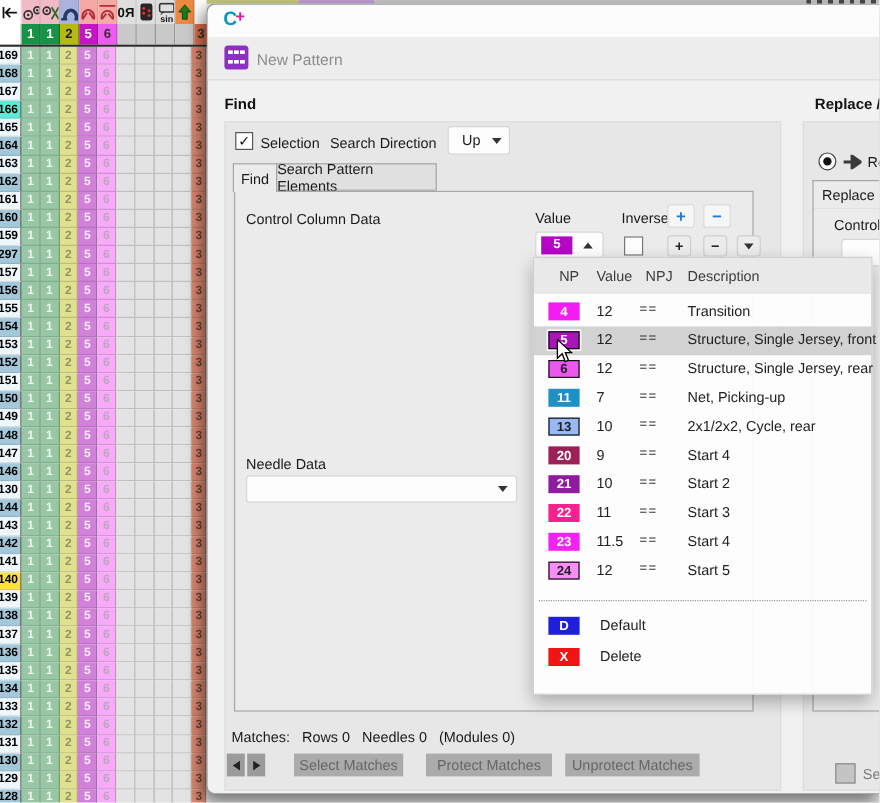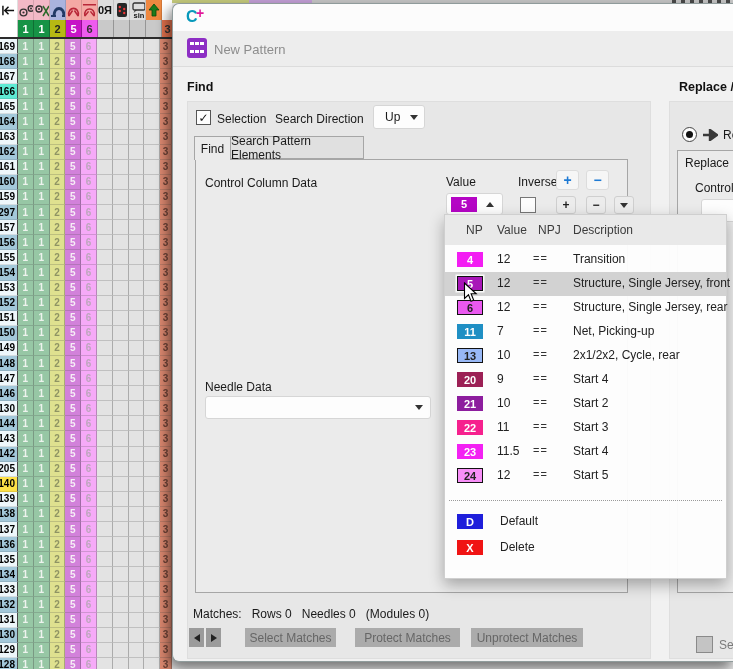--- a/index.html
+++ b/index.html
@@ -526,21 +526,21 @@
           <div class="gcell" style="width: 16px; background: rgb(223, 225, 143); color: rgb(143, 148, 100);">2</div>
           <div class="gcell" style="width: 16px; background: rgb(210, 129, 218); color: rgb(246, 238, 246);">5</div>
           <div class="gcell" style="width: 16px; background: rgb(246, 170, 248); color: rgb(189, 166, 189);">6</div>
           <div class="gcell" style="width: 16px; background: rgb(227, 227, 227); color: rgb(136, 136, 136);"></div>
           <div class="gcell" style="width: 16px; background: rgb(227, 227, 227); color: rgb(136, 136, 136);"></div>
           <div class="gcell" style="width: 16px; background: rgb(227, 227, 227); color: rgb(136, 136, 136);"></div>
           <div class="gcell" style="width: 16px; background: rgb(227, 227, 227); color: rgb(136, 136, 136);"></div>
           <div class="gcell" style="width: 12px; background: rgb(221, 137, 112); color: rgb(111, 67, 55);">3</div>
         </div>
         <div class="grow">
-          <div class="rnum" style="background: rgb(238, 247, 251);">205</div>
+          <div class="rnum" style="background: rgb(238, 247, 251);">141</div>
           <div class="gcell" style="width: 16px; background: rgb(151, 199, 165); color: rgb(238, 243, 238);">1</div>
           <div class="gcell" style="width: 16px; background: rgb(151, 199, 165); color: rgb(238, 243, 238);">1</div>
           <div class="gcell" style="width: 16px; background: rgb(223, 225, 143); color: rgb(143, 148, 100);">2</div>
           <div class="gcell" style="width: 16px; background: rgb(210, 129, 218); color: rgb(246, 238, 246);">5</div>
           <div class="gcell" style="width: 16px; background: rgb(246, 170, 248); color: rgb(189, 166, 189);">6</div>
           <div class="gcell" style="width: 16px; background: rgb(227, 227, 227); color: rgb(136, 136, 136);"></div>
           <div class="gcell" style="width: 16px; background: rgb(227, 227, 227); color: rgb(136, 136, 136);"></div>
           <div class="gcell" style="width: 16px; background: rgb(227, 227, 227); color: rgb(136, 136, 136);"></div>
           <div class="gcell" style="width: 16px; background: rgb(227, 227, 227); color: rgb(136, 136, 136);"></div>
           <div class="gcell" style="width: 12px; background: rgb(221, 137, 112); color: rgb(111, 67, 55);">3</div>

